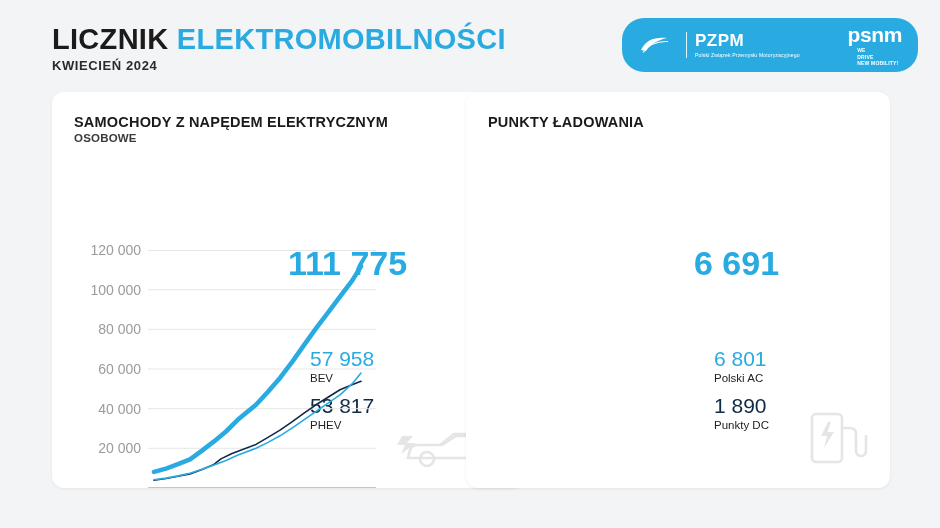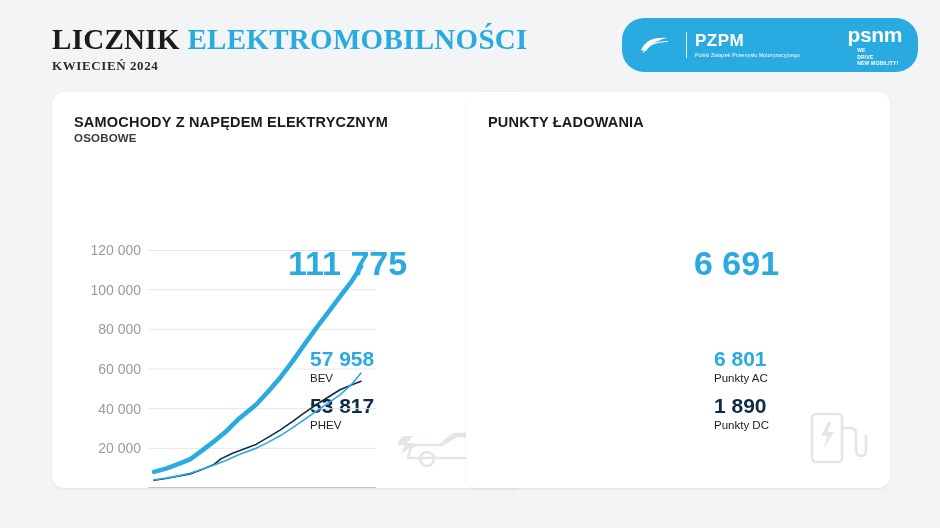--- a/index.html
+++ b/index.html
@@ -13,21 +13,21 @@
   .page {
     position: absolute; inset: 0;
     background: #f3f4f6;
   }
   
   .header {
     position: absolute; left: 0; top: 0; width: 940px; height: 88px;
     background: #f3f4f6;
   }
   .title-wrap {
-    position: absolute; left: 52px; top: 22px; font-family: Liberation Serif, serif;
+    position: absolute; left: 52px; top: 22px;
   }
   .title-line {
     font-size: 29px; font-weight: bold; letter-spacing: 0.3px;
     line-height: 34px; white-space: nowrap;
   }
   .t-dark { color: #1b1b1b; }
   .t-blue { color: #29ABE2; }
   .subtitle {
     margin-top: 2px;
     font-size: 13px; font-weight: bold; color: #2b2b2b; letter-spacing: 0.6px;
@@ -76,21 +76,21 @@
   .card-subtitle {
     position: absolute; left: 22px; top: 40px;
     font-size: 11.5px; font-weight: bold; color: #3a3a3a; letter-spacing: 0.2px;
   }
   
   .big-num {
     position: absolute; font-size: 34px; font-weight: bold; color: #29ABE2;
     letter-spacing: 0px; white-space: nowrap;
   }
   .mid-num {
-    position: absolute; font-size: 21px; font-weight: bold; white-space: nowrap;
+    position: absolute; font-size: 21px; font-weight: normal; white-space: nowrap;
   }
   .mid-num.bev { color: #29ABE2; }
   .mid-num.phev { color: #0E2A47; }
   .mid-label {
     position: absolute; font-size: 11.5px; color: #222; font-weight: normal;
   }
   
   .plot { position: absolute; }
   #plot-cars  { left: 96px; top: 158px; width: 228px; height: 238px; }
   .plot svg { display: block; overflow: visible; }
@@ -212,21 +212,21 @@
       </svg>
     </div>
   </div>
 
   <div class="card" id="card-points">
     <div class="card-title">PUNKTY ŁADOWANIA</div>
 
     <div class="big-num" style="left:228px; top:152px;">6 691</div>
 
     <div class="mid-num bev" style="left:248px; top:255px;">6 801</div>
-    <div class="mid-label" style="left:248px; top:280px;">Punkty AC</div>
+    <div class="mid-label" style="left:248px; top:280px;">Polski AC</div>
 
     <div class="mid-num phev" style="left:248px; top:302px;">1 890</div>
     <div class="mid-label" style="left:248px; top:327px;">Punkty DC</div>
 
     <div class="wm" id="wm-charger">
       <svg width="62" height="62" viewBox="0 0 62 62">
         <g fill="none" stroke="#e3e5e7" stroke-width="2.6" stroke-linejoin="round" stroke-linecap="round">
           <rect x="6" y="8" width="30" height="48" rx="4"></rect>
           <path d="M36 22 L44 22 C48 22 50 24 50 28 L50 44 C50 48 52 50 55 50 C58 50 60 48 60 44 L60 30"></path>
         </g>

